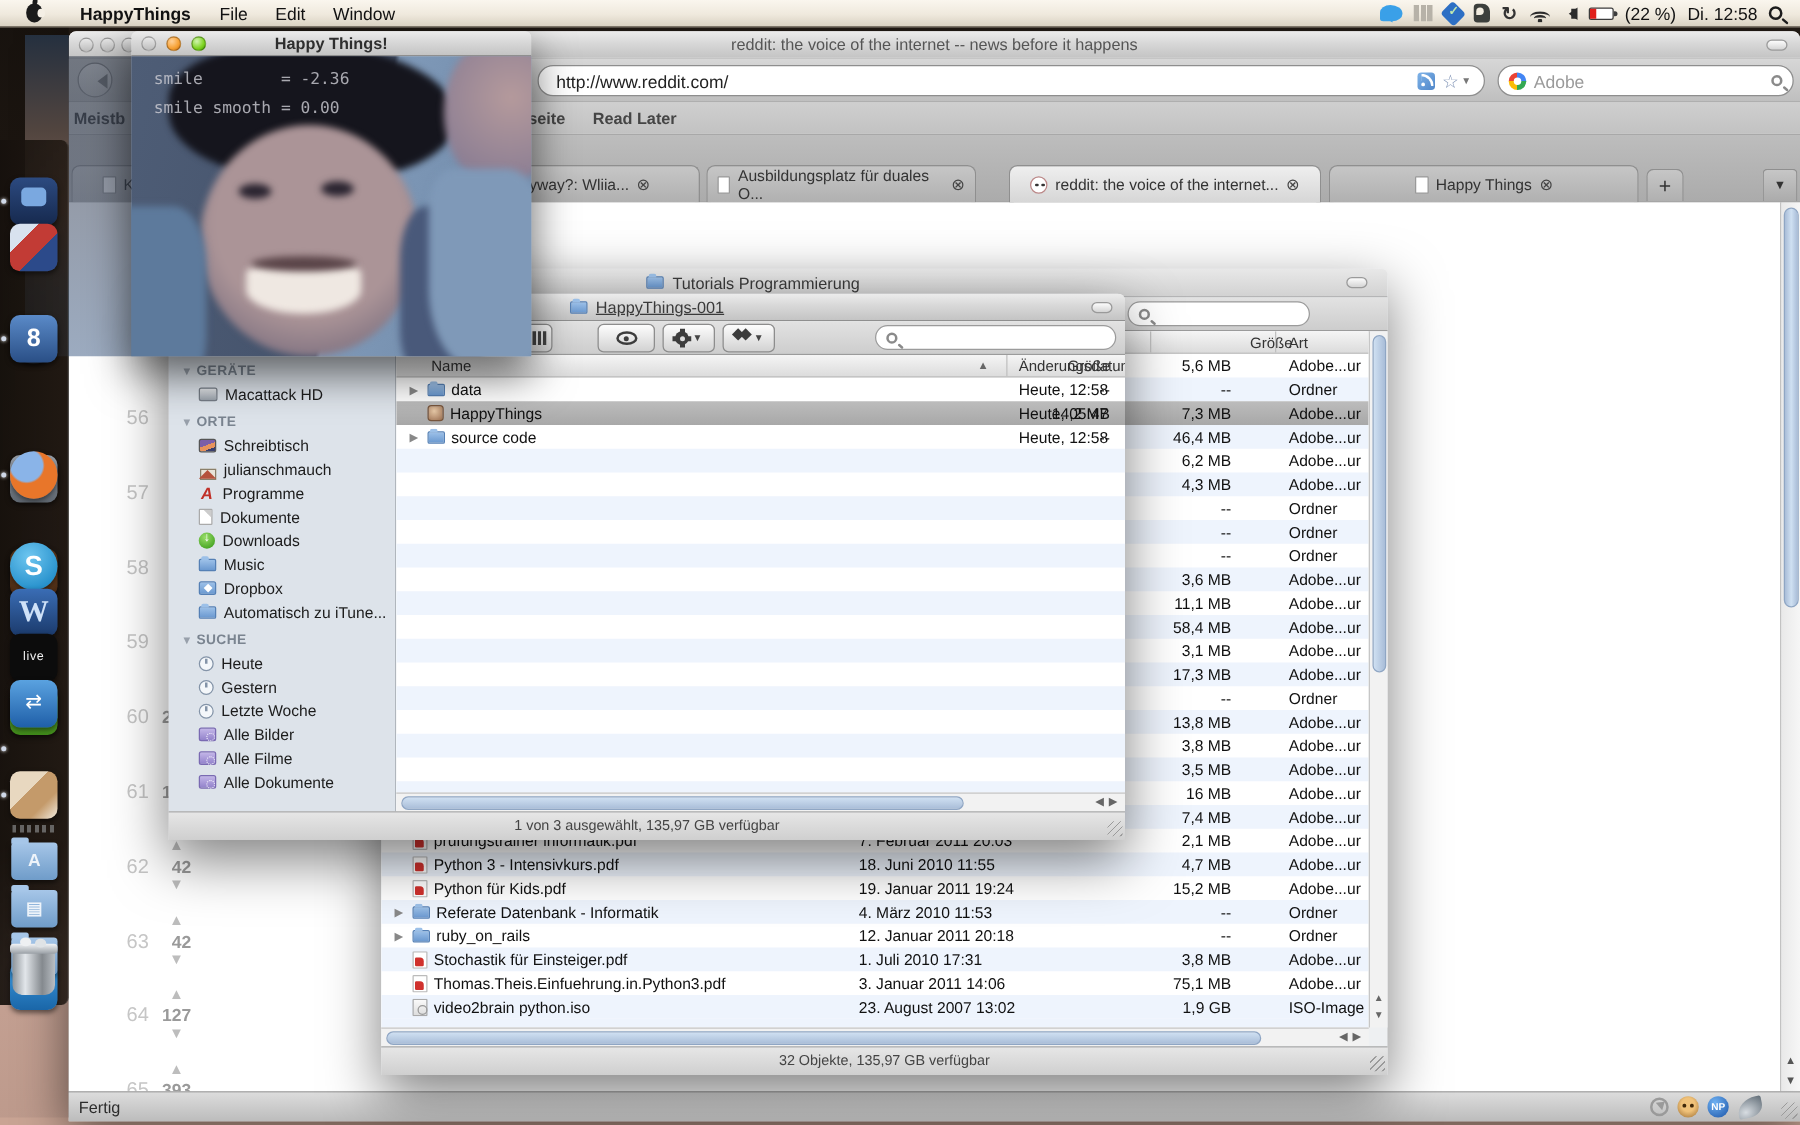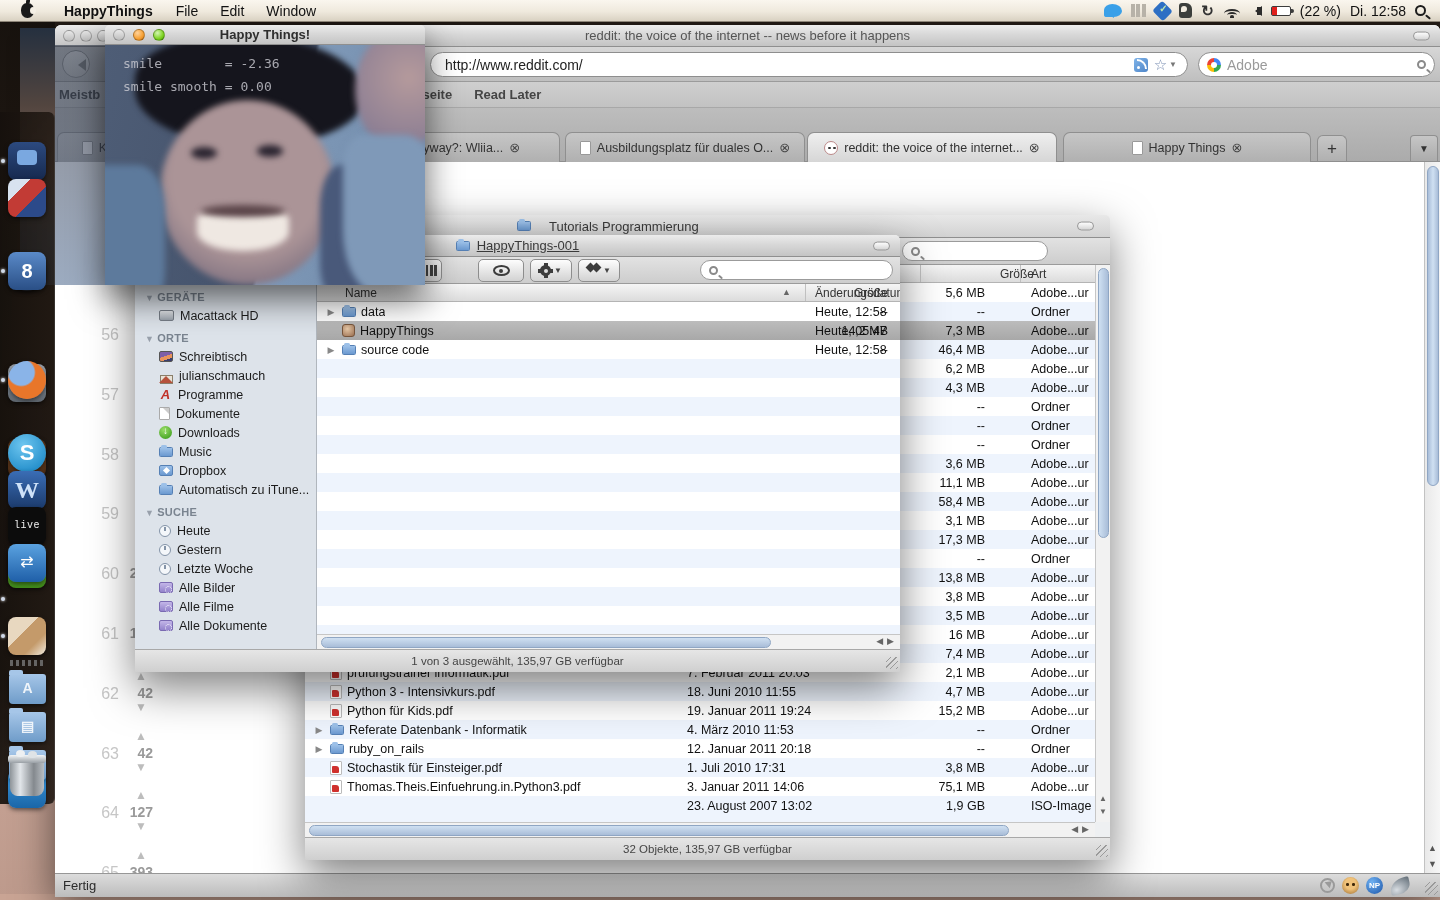--- a/index.html
+++ b/index.html
@@ -271,21 +271,21 @@
   .di-iphoto { background:linear-gradient(180deg,#9aa2ac,#5f6770); position:relative;}
   .di-iphoto::before{content:"";position:absolute;left:4px;top:4px;right:4px;height:16px;border-radius:3px;background:linear-gradient(180deg,#f2b36a,#7a4f9a);}
   .di-iphoto::after{content:"";position:absolute;left:13px;top:18px;width:12px;height:12px;border-radius:50%;background:radial-gradient(circle,#cfd6dd 30%,#3c4248 70%);}
   .di-gband { background:radial-gradient(circle at 50% 40%,#8a5a30,#402310); position:relative;}
   .di-gband::after{content:"";position:absolute;left:17px;top:4px;width:5px;height:30px;border-radius:3px;background:linear-gradient(180deg,#d8b06a,#8a5a30);transform:rotate(18deg);}
   .di-firefox { border-radius:50%; background:radial-gradient(circle at 35% 30%,#8ab4e8 0 35%,#e8762a 40% 75%,#b84a10); }
   .di-evernote { background:linear-gradient(180deg,#7ec242,#3f8a1a); position:relative;}
   .di-evernote::after{content:"";position:absolute;left:9px;top:9px;width:20px;height:18px;border-radius:45% 55% 45% 45%;background:#eef4e8;}
   .di-skype { border-radius:50%; background:radial-gradient(circle at 40% 30%,#6ec6f0,#0f7fc0); color:#fff; font-size:22px; font-weight:bold; text-align:center; line-height:37px;}
   .di-word { background:linear-gradient(180deg,#3a6db5,#1b3a6b); color:#cfe2f8; font-size:24px; font-weight:bold; text-align:center; line-height:38px; font-family:"Liberation Serif",serif;}
-  .di-live { background:#0c0c0c; color:#f2f2f2; font-size:10px; text-align:center; line-height:38px; letter-spacing:.5px;font-family:Liberation Mono, monospace;}
+  .di-live { background:#0c0c0c; color:#f2f2f2; font-size:10px; text-align:center; line-height:38px; letter-spacing:.5px;}
   .di-tv { background:linear-gradient(180deg,#5aa2e0,#1f5fa8); color:#fff; font-size:16px; text-align:center; line-height:36px;}
   .di-twitter { background:linear-gradient(180deg,#3d9be0,#1a66a8); position:relative;}
   .di-twitter::after{content:"";position:absolute;left:8px;top:11px;width:22px;height:15px;border-radius:60% 70% 60% 20%;background:#eaf4fc;}
   .di-cat { background:linear-gradient(135deg,#e8d8c0 0 40%,#c49a6a 40% 70%,#f2ece0); }
   .dock-sep { position:absolute; left:10px; width:34px; height:6px;
     background:repeating-linear-gradient(90deg,#777 0 3px,transparent 3px 6px); opacity:.8;}
   .dock-folder { position:absolute; left:9px; width:37px; height:30px; border-radius:3px 3px 4px 4px;
     background:linear-gradient(180deg,#a6c6e8,#6f9cc9); box-shadow:0 2px 4px rgba(0,0,0,.5); }
   .dock-folder::before{content:"";position:absolute;left:0;top:-4px;width:14px;height:5px;border-radius:2px 2px 0 0;background:#a6c6e8;}
   .dock-folder .glyph{position:absolute;width:100%;text-align:center;top:6px;color:rgba(255,255,255,.85);font-size:14px;font-weight:bold;}
@@ -343,21 +343,21 @@
       <div class="tab" style="left:2px;width:86px;">
         <span class="doc-glyph"></span>
         <span>Kor</span>
       </div>
       <div id="tabs-holder">
           <div class="tab" style="left: 290px; width: 215px;">
             <span class="doc-glyph"></span>
             <span>t Anyway?: Wliia...</span>
             <span class="tab-close">⊗</span>
           </div>
-          <div class="tab" style="left: 510px; width: 240px;">
+          <div class="tab" style="left: 510px; width: 216px;">
             <span class="doc-glyph"></span>
             <span>Ausbildungsplatz für duales O...</span>
             <span class="tab-close">⊗</span>
           </div>
           <div class="tab active" style="left: 752px; width: 250px;">
             <span class="reddit-glyph"></span>
             <span>reddit: the voice of the internet...</span>
             <span class="tab-close">⊗</span>
           </div>
           <div class="tab" style="left: 1008px; width: 248px;">
@@ -453,21 +453,21 @@
         <span class="sb-quill"></span>
       </span>
       <span class="resize-grip"></span>
     </div>
   </div>
 
   <div id="cam-strip-a"></div>
   <div id="cam-strip-b"></div>
 
   <div id="finder2" class="fwin">
-    <div class="titlebar" style="justify-content:flex-start;gap:11px;">
+    <div class="titlebar" style="justify-content:flex-start;">
       <span class="si si-folder" style="margin-left:212px;"></span>
       <span style="margin-left:7px;">Tutorials Programmierung</span>
       <span class="lozenge" style="right:16px;"></span>
     </div>
     <div class="f-toolbar">
       <div class="searchfield" style="left:597px; top:3px; width:146px;">
         <span class="mag"></span>
         <span></span>
       </div>
     </div>
@@ -623,20 +623,25 @@
             <span class="fname" style="width: 380px;">
               <span class="tri-disc"></span>
               <span class="si si-pdf"></span>
               <span>Thomas.Theis.Einfuehrung.in.Python3.pdf</span>
             </span>
             <span class="cell-date">3. Januar 2011 14:06</span>
             <span class="cell-size">75,1 MB</span>
             <span class="cell-kind">Adobe...ur</span>
           </div>
           <div class="f-row stripe" style="top: 513px;">
+            <span class="fname" style="width: 380px;">
+              <span class="tri-disc"></span>
+              <span class="si si-iso"></span>
+              <span>video2brain python.iso</span>
+            </span>
             <span class="cell-date">23. August 2007 13:02</span>
             <span class="cell-size">1,9 GB</span>
             <span class="cell-kind">ISO-Image</span>
           </div>
           <div class="f-row stripe" style="top: 532px;"></div>
         </div>
     </div>
     <div class="f-vscroll">
       <div class="thumb" style="top:3px;height:270px;"></div>
       <div class="vbtns"><span>▲</span><br><span>▼</span></div>

